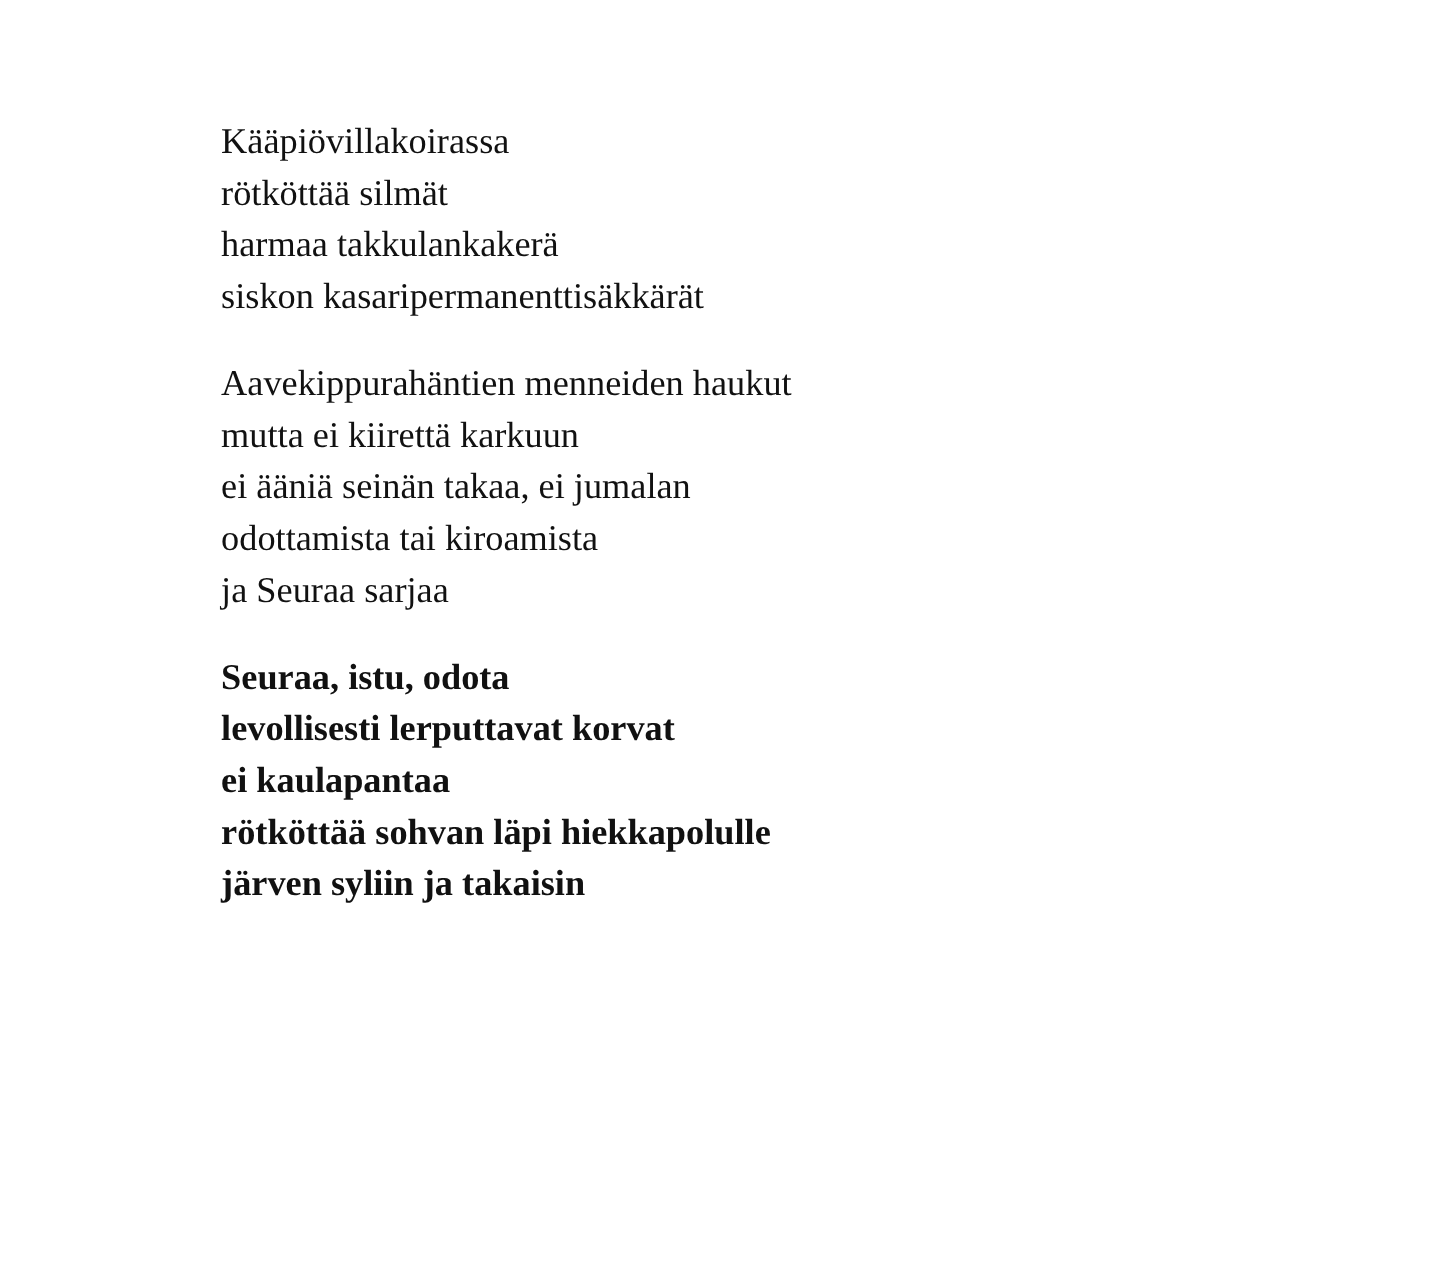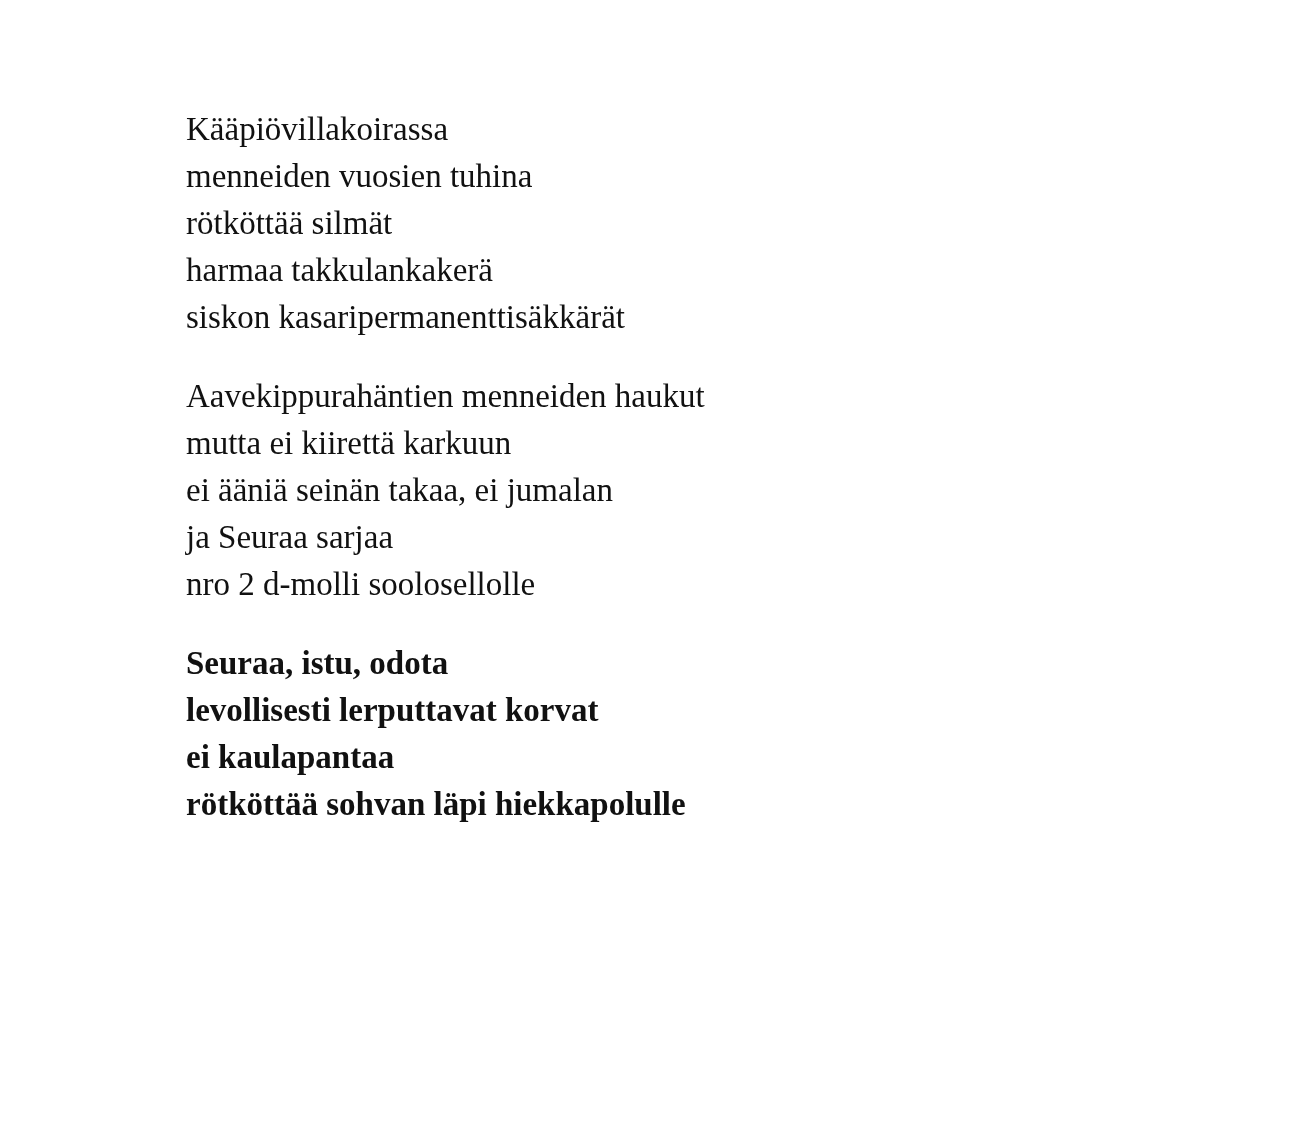--- a/index.html
+++ b/index.html
@@ -16,48 +16,48 @@
     .poem {
       position: absolute;
       left: 186px;
       top: 106px;
       font-family: "Liberation Serif", "DejaVu Serif", serif;
       font-size: 33px;
       line-height: 47px;
       color: #111111;
     }
     .stanza {
-      margin: 0 0 32px 0;
+      margin: 0 0 32px 15px;
     }
     .stanza:last-child {
       margin-bottom: 0;
       font-weight: bold;
     }
     .line {
       display: block;
       white-space: nowrap;
     }
   </style>
 </head>
 <body>
 
 <div class="poem">
   <div class="stanza">
     <span class="line">Kääpiövillakoirassa</span>
-    <span class="line">menneiden vuosien tuhina</span>
     <span class="line">rötköttää silmät</span>
     <span class="line">harmaa takkulankakerä</span>
     <span class="line">siskon kasaripermanenttisäkkärät</span>
   </div>
   <div class="stanza">
     <span class="line">Aavekippurahäntien menneiden haukut</span>
     <span class="line">mutta ei kiirettä karkuun</span>
     <span class="line">ei ääniä seinän takaa, ei jumalan</span>
+    <span class="line">odottamista tai kiroamista</span>
     <span class="line">ja Seuraa sarjaa</span>
-    <span class="line">nro 2 d-molli soolosellolle</span>
   </div>
   <div class="stanza">
     <span class="line">Seuraa, istu, odota</span>
     <span class="line">levollisesti lerputtavat korvat</span>
     <span class="line">ei kaulapantaa</span>
     <span class="line">rötköttää sohvan läpi hiekkapolulle</span>
+    <span class="line">järven syliin ja takaisin</span>
   </div>
 </div>
 
 </body></html>

